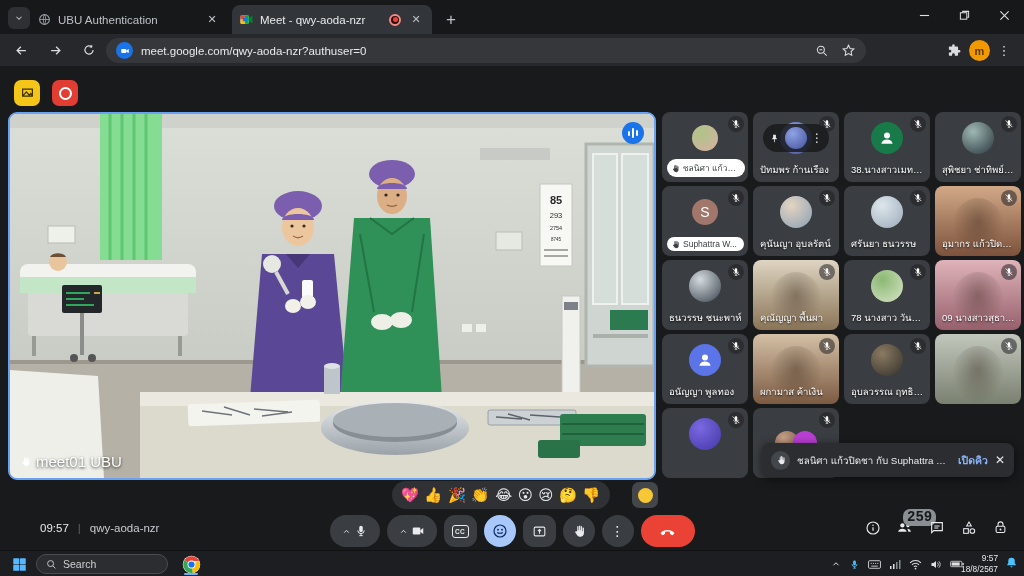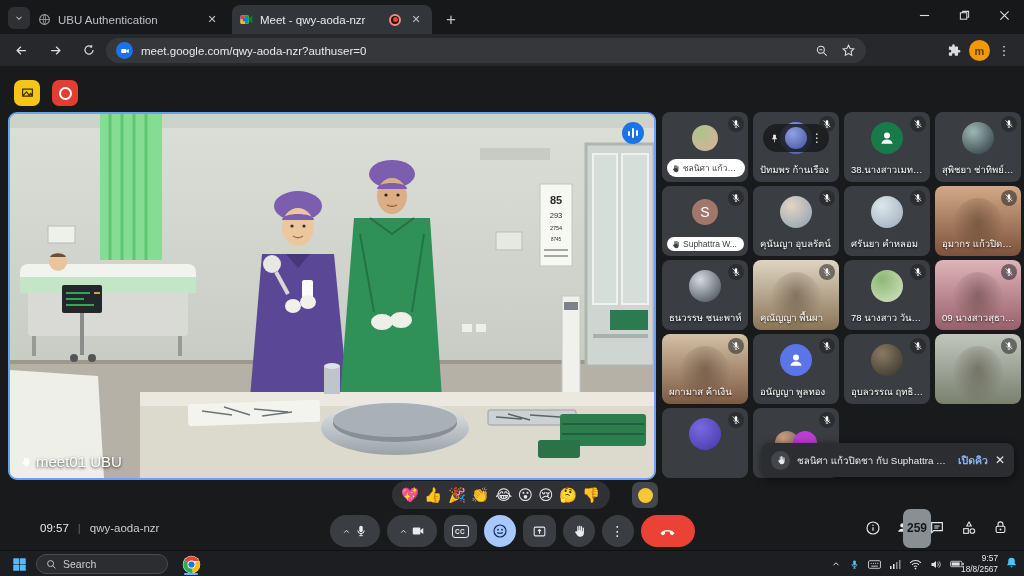--- a/index.html
+++ b/index.html
@@ -97,22 +97,22 @@
   .pillbtn{height:32px;border-radius:16px;background:#3a3d41;display:flex;align-items:center;justify-content:center;}
   .grp{width:50px;gap:2px;}
   .sq{width:33px;border-radius:11px;}
   .cir{width:32px;}
   .blue{background:#a8c7fa;}
   .endcall{width:54px;background:#ea4335;}
   .ccbox{width:17px;height:13px;border:1.5px solid #e8eaed;border-radius:3px;display:flex;align-items:center;justify-content:center;
          font-size:6.5px;font-weight:bold;color:#e8eaed;letter-spacing:.3px;}
   .rtools{position:absolute;right:14px;top:6px;display:flex;align-items:center;gap:13px;}
   .rtools .ic{width:19px;height:19px;display:flex;align-items:center;justify-content:center;position:relative;}
-  .badge{position:absolute;top:-9px;left:8px;background:#8a8f94;color:#17181a;font-size:12px;font-weight:bold;
-         border-radius:7px;padding:13px 4px;line-height:1.1;}
+  .badge{position:absolute;top:-9px;left:8px;background:#8a8f94;color:#17181a;font-size:14px;font-weight:bold;
+         border-radius:7px;padding:1px 4px;line-height:1.1;font-family:Liberation Mono, monospace;}
 
   
   .taskbar{position:absolute;left:0;top:550px;width:1024px;height:26px;background:#1d1e21;border-top:1px solid #101112;}
   .tb-start{position:absolute;left:8px;top:3px;width:22px;height:20px;display:flex;align-items:center;justify-content:center;}
   .tb-search{position:absolute;left:36px;top:3px;width:132px;height:20px;border-radius:10px;background:#2c2d30;
              border:1px solid #4b4c4e;display:flex;align-items:center;gap:6px;padding:0 9px;color:#cfd0d2;font-size:10.5px;}
   .tb-app{position:absolute;left:178px;top:2px;width:26px;height:22px;display:flex;align-items:center;justify-content:center;}
   .tb-app u{position:absolute;bottom:0;left:6px;width:14px;height:2.5px;border-radius:2px;background:#6ab0f3;}
   .tray{position:absolute;right:60px;top:0;height:26px;display:flex;align-items:center;gap:8px;color:#dfe1e3;}
   .clock{position:absolute;right:26px;top:2px;text-align:right;font-size:8.3px;line-height:1.3;color:#e8eaed;}
@@ -437,21 +437,21 @@
       </div>
       <div class="tile">
         <span class="micoff">
           <svg width="10" height="10" viewBox="0 0 24 24">
             <path fill="#fff" d="M12 14.5c1.7 0 3-1.3 3-3V6c0-1.7-1.3-3-3-3s-3 1.3-3 3v5.5c0 1.7 1.3 3 3 3z"></path>
             <path fill="none" stroke="#fff" stroke-width="1.6" d="M6.5 11.5c0 3 2.5 5 5.5 5s5.5-2 5.5-5M12 16.5V20M9 20h6"></path>
             <line x1="4" y1="3.5" x2="20" y2="19.5" stroke="#fff" stroke-width="2"></line>
           </svg>
         </span>
         <span class="avc" style="width:32px;height:32px;background:radial-gradient(circle at 35% 30%,#dde6ec,#9cabb9);"></span>
-        <span class="tname">ศรันยา คำหลอม</span>
+        <span class="tname">ศรันยา ธนวรรษ</span>
       </div>
       <div class="tile" style="background: linear-gradient(rgb(210, 169, 135), rgb(124, 82, 60));">
         <span class="micoff">
           <svg width="10" height="10" viewBox="0 0 24 24">
             <path fill="#fff" d="M12 14.5c1.7 0 3-1.3 3-3V6c0-1.7-1.3-3-3-3s-3 1.3-3 3v5.5c0 1.7 1.3 3 3 3z"></path>
             <path fill="none" stroke="#fff" stroke-width="1.6" d="M6.5 11.5c0 3 2.5 5 5.5 5s5.5-2 5.5-5M12 16.5V20M9 20h6"></path>
             <line x1="4" y1="3.5" x2="20" y2="19.5" stroke="#fff" stroke-width="2"></line>
           </svg>
         </span>
         <span class="vhead"></span>
@@ -493,47 +493,47 @@
       <div class="tile" style="background: linear-gradient(rgb(223, 179, 186), rgb(150, 96, 108));">
         <span class="micoff">
           <svg width="10" height="10" viewBox="0 0 24 24">
             <path fill="#fff" d="M12 14.5c1.7 0 3-1.3 3-3V6c0-1.7-1.3-3-3-3s-3 1.3-3 3v5.5c0 1.7 1.3 3 3 3z"></path>
             <path fill="none" stroke="#fff" stroke-width="1.6" d="M6.5 11.5c0 3 2.5 5 5.5 5s5.5-2 5.5-5M12 16.5V20M9 20h6"></path>
             <line x1="4" y1="3.5" x2="20" y2="19.5" stroke="#fff" stroke-width="2"></line>
           </svg>
         </span>
         <span class="vhead"></span>
         <span class="tname">09 นางสาวสุธาสินี...</span>
-      </div>
-      <div class="tile" style="background: linear-gradient(rgb(211, 192, 165), rgb(124, 90, 66));">
-        <span class="micoff">
-          <svg width="10" height="10" viewBox="0 0 24 24">
-            <path fill="#fff" d="M12 14.5c1.7 0 3-1.3 3-3V6c0-1.7-1.3-3-3-3s-3 1.3-3 3v5.5c0 1.7 1.3 3 3 3z"></path>
-            <path fill="none" stroke="#fff" stroke-width="1.6" d="M6.5 11.5c0 3 2.5 5 5.5 5s5.5-2 5.5-5M12 16.5V20M9 20h6"></path>
-            <line x1="4" y1="3.5" x2="20" y2="19.5" stroke="#fff" stroke-width="2"></line>
-          </svg>
-        </span>
-        <span class="vhead"></span>
-        <span class="tname">ผกามาส ค้าเงิน</span>
       </div>
       <div class="tile">
         <span class="micoff">
           <svg width="10" height="10" viewBox="0 0 24 24">
             <path fill="#fff" d="M12 14.5c1.7 0 3-1.3 3-3V6c0-1.7-1.3-3-3-3s-3 1.3-3 3v5.5c0 1.7 1.3 3 3 3z"></path>
             <path fill="none" stroke="#fff" stroke-width="1.6" d="M6.5 11.5c0 3 2.5 5 5.5 5s5.5-2 5.5-5M12 16.5V20M9 20h6"></path>
             <line x1="4" y1="3.5" x2="20" y2="19.5" stroke="#fff" stroke-width="2"></line>
           </svg>
         </span>
         <span class="avc" style="width:32px;height:32px;background:#5b74e8;display:flex;align-items:center;justify-content:center;">
           <svg width="18" height="18" viewBox="0 0 24 24">
             <circle cx="12" cy="8.5" r="4" fill="#fff"></circle>
             <path d="M4.5 19.5c.8-3.6 3.9-5.5 7.5-5.5s6.7 1.9 7.5 5.5z" fill="#fff"></path>
           </svg>
         </span>
         <span class="tname">อนัญญา พูลทอง</span>
+      </div>
+      <div class="tile" style="background: linear-gradient(rgb(211, 192, 165), rgb(124, 90, 66));">
+        <span class="micoff">
+          <svg width="10" height="10" viewBox="0 0 24 24">
+            <path fill="#fff" d="M12 14.5c1.7 0 3-1.3 3-3V6c0-1.7-1.3-3-3-3s-3 1.3-3 3v5.5c0 1.7 1.3 3 3 3z"></path>
+            <path fill="none" stroke="#fff" stroke-width="1.6" d="M6.5 11.5c0 3 2.5 5 5.5 5s5.5-2 5.5-5M12 16.5V20M9 20h6"></path>
+            <line x1="4" y1="3.5" x2="20" y2="19.5" stroke="#fff" stroke-width="2"></line>
+          </svg>
+        </span>
+        <span class="vhead"></span>
+        <span class="tname">ผกามาส ค้าเงิน</span>
       </div>
       <div class="tile">
         <span class="micoff">
           <svg width="10" height="10" viewBox="0 0 24 24">
             <path fill="#fff" d="M12 14.5c1.7 0 3-1.3 3-3V6c0-1.7-1.3-3-3-3s-3 1.3-3 3v5.5c0 1.7 1.3 3 3 3z"></path>
             <path fill="none" stroke="#fff" stroke-width="1.6" d="M6.5 11.5c0 3 2.5 5 5.5 5s5.5-2 5.5-5M12 16.5V20M9 20h6"></path>
             <line x1="4" y1="3.5" x2="20" y2="19.5" stroke="#fff" stroke-width="2"></line>
           </svg>
         </span>
         <span class="avc" style="width:32px;height:32px;background:radial-gradient(circle at 35% 30%,#8a7a62,#33302a);"></span>

